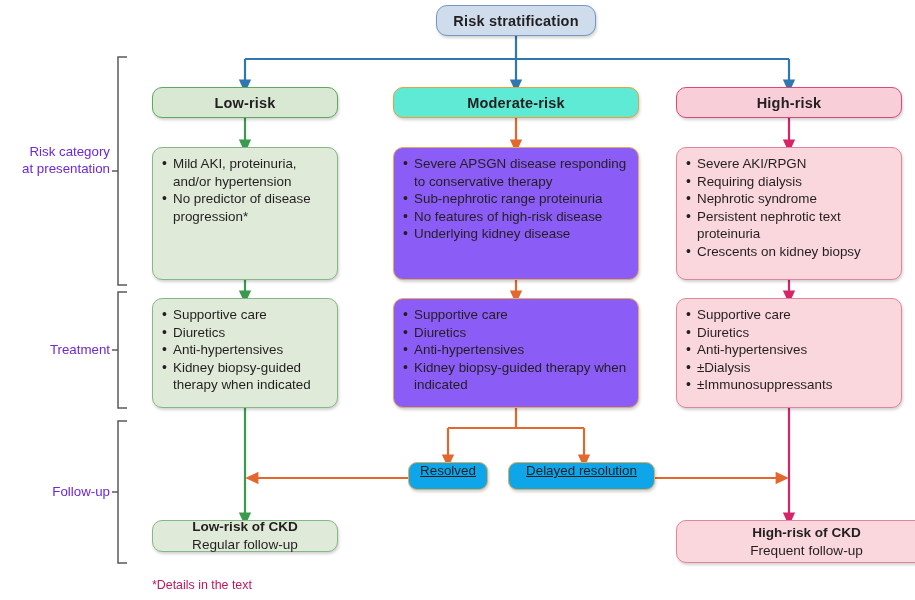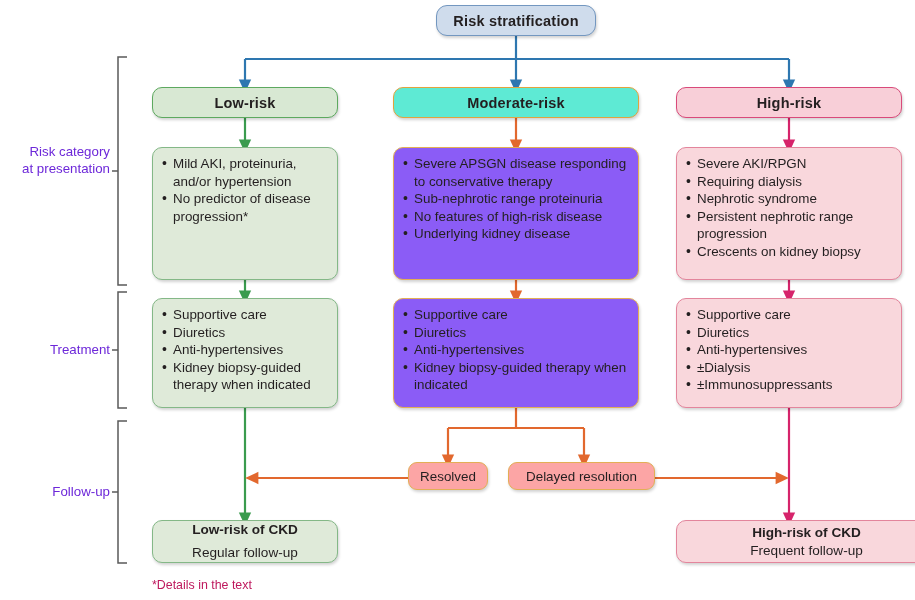--- a/index.html
+++ b/index.html
@@ -46,22 +46,22 @@
   .outcome .t1{font-weight:bold;}
 
   
   .blue  {background:#cfdcec;border-color:#7397c0;}
   .green {background:#d8e8d3;border-color:#5da95f;}
   .orange{background:#5eead4;border-color:#e2a33e;}
   .pink  {background:#f8cfd8;border-color:#d94a7a;}
   .greenL{background:#dfead9;border-color:#84b887;}
   .orangeL{background:#8b5cf6;border-color:#e3ae55;}
   .pinkL {background:#f9d7dc;border-color:#e3859c;}
-  .pill  {background:#fca5a5;border-color:#e3ae55;border-radius:9px;
-          display:flex;align-items:center;justify-content:center;font-size:13.4px;}
+  .pill  {background:#0ea5e9;border-color:#e3ae55;border-radius:9px;
+          display:flex;align-items:flex-start;justify-content:center;font-size:13.4px;text-decoration:underline;}
 
   
   .rail-label{
     position:absolute;text-align:right;font-size:13.3px;line-height:17px;color:#6d28d9;
   }
   .footnote{position:absolute;font-size:12.4px;color:#be185d;}
 </style>
 </head>
 <body>
 
@@ -161,21 +161,21 @@
       <li>No features of high-risk disease</li>
       <li>Underlying kidney disease</li>
     </ul>
   </div>
 
   <div class="node pinkL body" style="left:676px;top:147px;width:226px;height:133px;">
     <ul>
       <li>Severe AKI/RPGN</li>
       <li>Requiring dialysis</li>
       <li>Nephrotic syndrome</li>
-      <li>Persistent nephrotic range progression</li>
+      <li>Persistent nephrotic text proteinuria</li>
       <li>Crescents on kidney biopsy</li>
     </ul>
   </div>
 
   <div class="node greenL body" style="left:152px;top:298px;width:186px;height:110px;">
     <ul>
       <li>Supportive care</li>
       <li>Diuretics</li>
       <li>Anti-hypertensives</li>
       <li>Kidney biopsy-guided therapy when indicated</li>
@@ -201,21 +201,21 @@
     </ul>
   </div>
 
   <div class="node pill" style="left:408px;top:462px;width:80px;height:28px;">
     <span>Resolved</span>
   </div>
   <div class="node pill" style="left:508px;top:462px;width:147px;height:28px;">
     <span>Delayed resolution</span>
   </div>
 
-  <div class="node greenL outcome" style="left:152px;top:520px;width:186px;height:43px;justify-content:space-between;">
+  <div class="node greenL outcome" style="left:152px;top:520px;width:186px;height:32px;">
     <span class="t1">Low-risk of CKD</span>
     <span class="t2">Regular follow-up</span>
   </div>
 
   <div class="node pinkL outcome" style="left:676px;top:520px;width:261px;height:43px;">
     <span class="t1">High-risk of CKD</span>
     <span class="t2">Frequent follow-up</span>
   </div>
 
   <div class="footnote" style="left:152px;top:578px;">*Details in the text</div>

